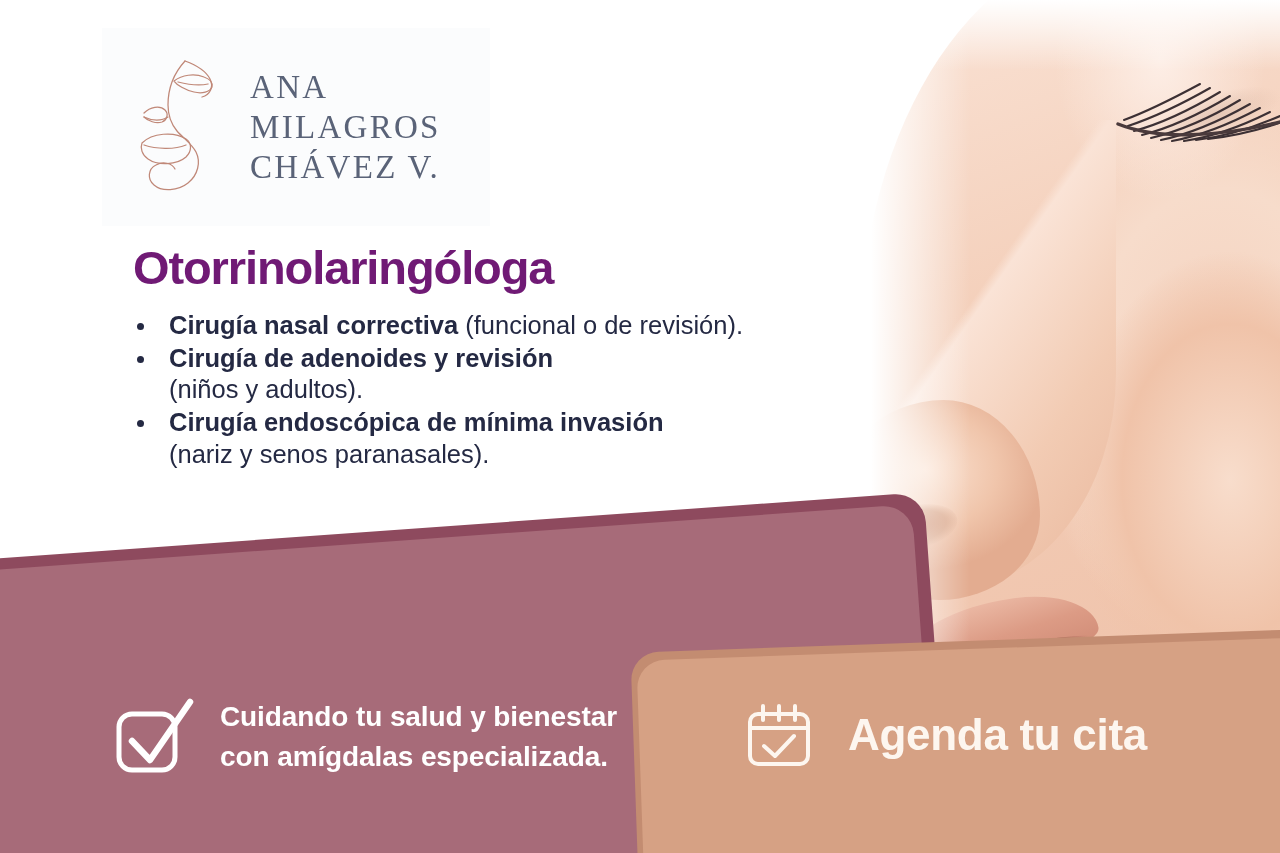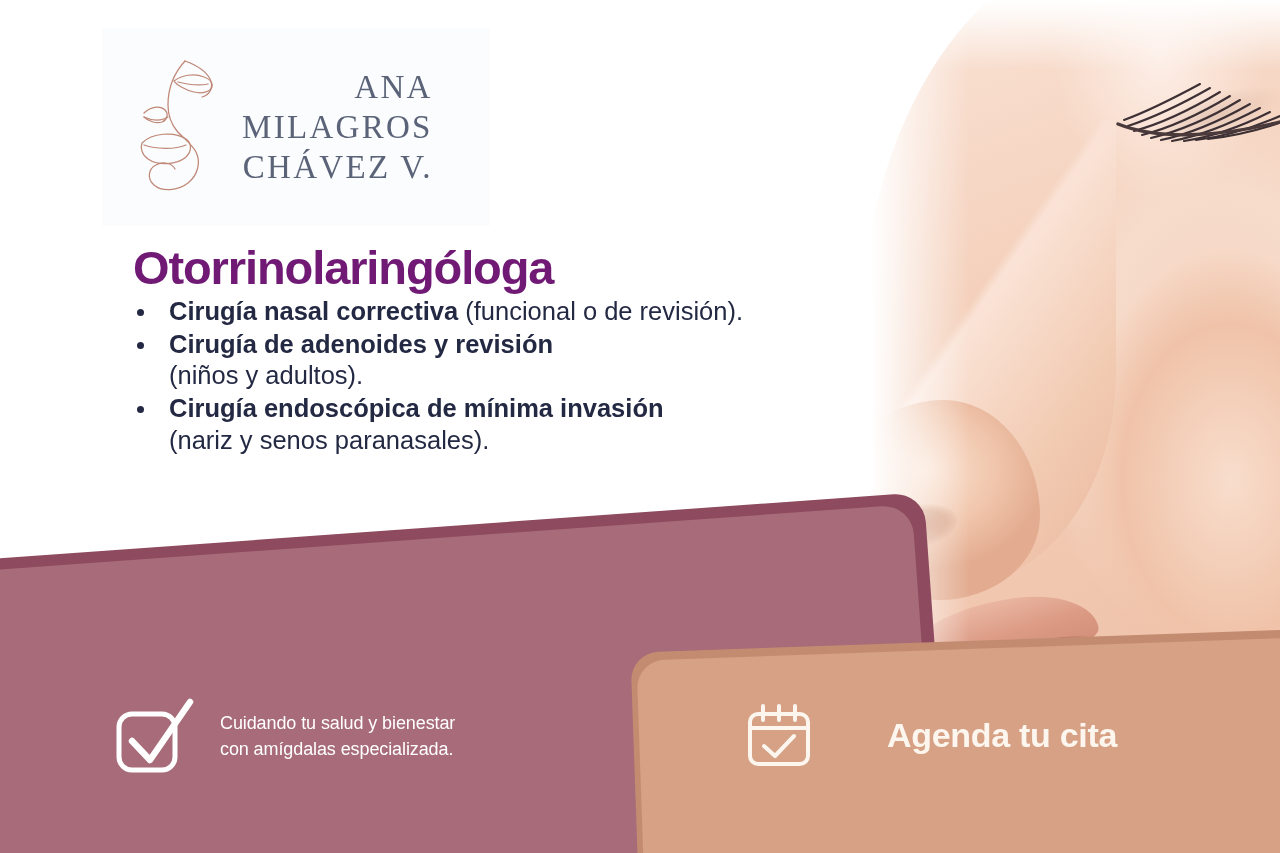--- a/index.html
+++ b/index.html
@@ -104,56 +104,55 @@
   }
 
   
   .slogan-block{
     position:absolute; left:112px; top:694px; z-index:9;
     display:flex; align-items:center; gap:22px;
   }
   .check-icon{ width:86px; height:86px; flex:0 0 auto; }
   .check-icon svg{ width:100%; height:100%; display:block; }
   .slogan-text{
-    color:#ffffff; font-weight:normal; font-size:18px; line-height:1.42;
+    color:#ffffff; font-weight:bold; font-size:28px; line-height:1.42;
     letter-spacing:-0.1px; white-space:nowrap;
   }
 
   .cta-block{
     position:absolute; left:744px; top:700px; z-index:9;
     display:flex; align-items:center; gap:34px;
   }
   .cal-icon{ width:70px; height:70px; flex:0 0 auto; }
   .cal-icon svg{ width:100%; height:100%; display:block; }
   .cta-text{
-    color:#fdf6ef; font-weight:bold; font-size:34px; letter-spacing:-0.3px;
+    color:#fdf6ef; font-weight:bold; font-size:44px; letter-spacing:-0.3px;
     white-space:nowrap;
-    margin-left:39px;
   }
 
   
   .logo-panel{
     position:absolute; left:102px; top:28px; width:388px; height:198px;
     background:#fbfcfd; z-index:3;
-    display:flex; align-items:center; gap:0; padding-left:28px;text-align:right;
+    display:flex; align-items:center; gap:8px; padding-left:28px;
   }
   .logo-mark{ width:112px; height:152px; flex:0 0 auto; }
   .logo-mark svg{ width:100%; height:100%; display:block; }
   .logo-words{
     font-family:"Liberation Serif", serif;
     color:#5a6378; font-size:33px; line-height:1.22;
     letter-spacing:2.3px; font-weight:400;
   }
 
   
   .headline{
     position:absolute; left:133px; top:240px; z-index:3;
     color:#701a75; font-weight:bold; font-size:47px; letter-spacing:-1.1px;
   }
-  .svc-list{ position:absolute; left:133px; top:296px; z-index:3; list-style:none; }
+  .svc-list{ position:absolute; left:133px; top:310px; z-index:3; list-style:none; }
   .svc-item{
     position:relative; padding-left:36px;
     color:#242943; font-size:25.5px; line-height:1.245;
     margin-bottom:1px;
   }
   .svc-item::before{
     content:""; position:absolute; left:4px; top:13px;
     width:7px; height:7px; border-radius:50%; background:#242943;
   }
   .svc-item b{ font-weight:bold; }

